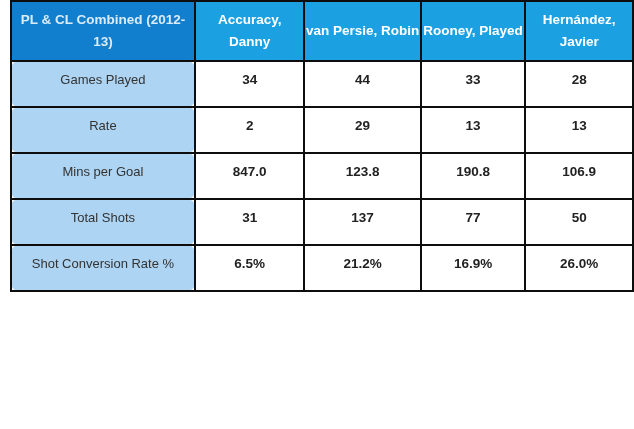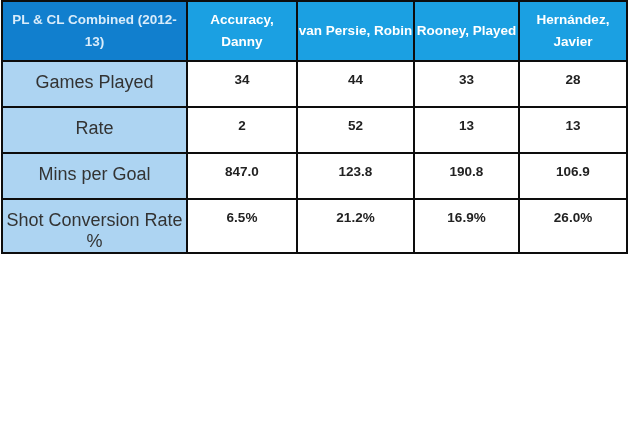--- a/index.html
+++ b/index.html
@@ -13,21 +13,21 @@
     --value-text:#222222;
   }
   html,body{margin:0;padding:0;}
   body{
     width:634px;height:429px;background:#ffffff;
     font-family:"Liberation Sans", sans-serif;
     overflow:hidden;
   }
   .viewport{position:relative;width:634px;height:429px;overflow:hidden;}
   table.stats{
-    border-collapse:collapse;table-layout:fixed;margin-left:1px;
+    border-collapse:collapse;table-layout:fixed;margin-left:10px;
   }
   table.stats th,table.stats td{
     border:2px solid var(--border);
     text-align:center;padding:0;overflow:hidden;
   }
   thead tr{height:60px;}
   thead th{
     background:var(--header-bg);
     color:var(--header-text);
     font-size:13.5px;font-weight:bold;
@@ -35,22 +35,22 @@
     padding:0 6px;
   }
   thead th.corner{
     background:var(--header-corner-bg);
     color:var(--header-corner-text);
   }
   tbody tr{height:46px;}
   tbody th.row-label{
     background:var(--label-bg);
     color:var(--label-text);
-    font-size:18px;font-weight:400;
-    vertical-align:top;padding-top:10px;
+    font-size:13px;font-weight:400;
+    vertical-align:top;padding-top:10px;border-radius:8px;
   }
   tbody td.data-cell{
     background:#ffffff;
     color:var(--value-text);
     font-size:13.5px;font-weight:600;
     vertical-align:top;padding-top:10px;border-radius:22px;
   }
 </style>
 </head>
 <body>
@@ -79,30 +79,37 @@
     <tr>
           <th class="row-label">Games Played</th>
           <td class="data-cell">34</td>
           <td class="data-cell">44</td>
           <td class="data-cell">33</td>
           <td class="data-cell">28</td>
         </tr>
         <tr>
           <th class="row-label">Rate</th>
           <td class="data-cell">2</td>
-          <td class="data-cell">52</td>
+          <td class="data-cell">29</td>
           <td class="data-cell">13</td>
           <td class="data-cell">13</td>
         </tr>
         <tr>
           <th class="row-label">Mins per Goal</th>
           <td class="data-cell">847.0</td>
           <td class="data-cell">123.8</td>
           <td class="data-cell">190.8</td>
           <td class="data-cell">106.9</td>
+        </tr>
+        <tr>
+          <th class="row-label">Total Shots</th>
+          <td class="data-cell">31</td>
+          <td class="data-cell">137</td>
+          <td class="data-cell">77</td>
+          <td class="data-cell">50</td>
         </tr>
         <tr>
           <th class="row-label">Shot Conversion Rate %</th>
           <td class="data-cell">6.5%</td>
           <td class="data-cell">21.2%</td>
           <td class="data-cell">16.9%</td>
           <td class="data-cell">26.0%</td>
         </tr>
       </tbody>
   </table>

